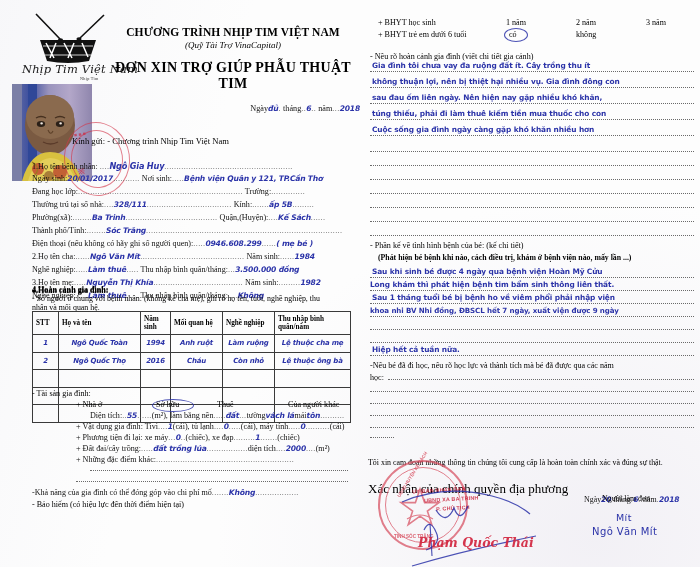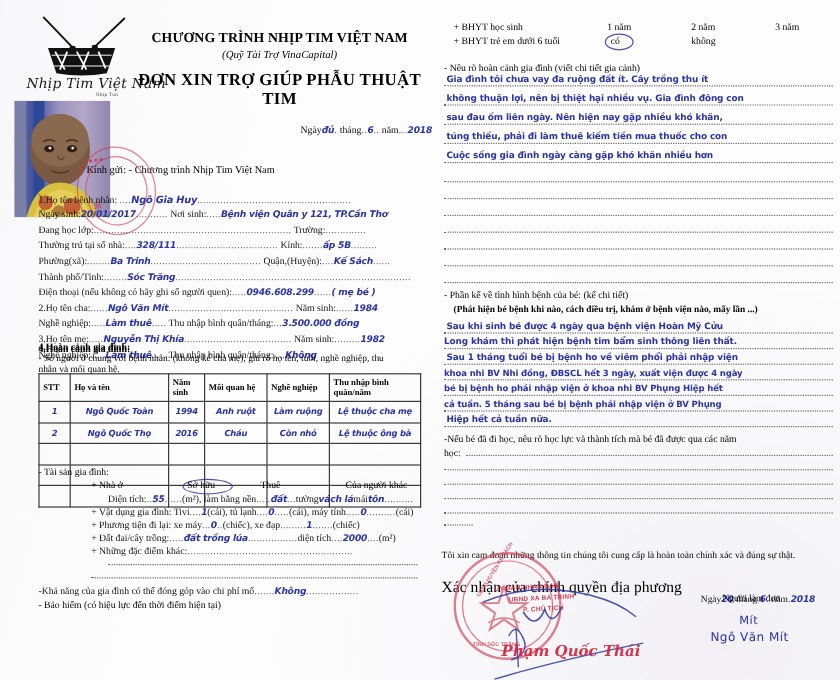--- a/index.html
+++ b/index.html
@@ -352,27 +352,25 @@
     <div class="dotline" style="left:4px;top:277px;width:324px;"></div>
     <div class="hwline" style="left:6px;top:267px;">Sau khi sinh bé được 4 ngày qua bệnh viện Hoàn Mỹ Cửu</div>
 
     <div class="dotline" style="left:4px;top:290px;width:324px;"></div>
     <div class="hwline" style="left:4px;top:280px;">Long khám thì phát hiện bệnh tim bẩm sinh thông liên thất.</div>
 
     <div class="dotline" style="left:4px;top:303px;width:324px;"></div>
     <div class="hwline" style="left:6px;top:293px;">Sau 1 tháng tuổi bé bị bệnh ho về viêm phổi phải nhập viện</div>
 
     <div class="dotline" style="left:4px;top:316px;width:324px;"></div>
-    <div class="hwline" style="left:4px;top:306px;font-size:7.1px;">khoa nhi BV Nhi đồng, ĐBSCL hết 3 ngày, xuất viện được 4 ngày</div>
+    <div class="hwline" style="left:4px;top:306px;font-size:7.1px;">khoa nhi BV Nhi đồng, ĐBSCL hết 7 ngày, xuất viện được 9 ngày</div>
 
     <div class="dotline" style="left:4px;top:329px;width:324px;"></div>
-    <div class="hwline" style="left:4px;top:319px;font-size:7.1px;">bé bị bệnh ho phải nhập viện ở khoa nhi BV Phụng Hiệp hết</div>
 
     <div class="dotline" style="left:4px;top:342px;width:324px;"></div>
-    <div class="hwline" style="left:4px;top:332px;font-size:7.1px;">cả tuần. 5 tháng sau bé bị bệnh phải nhập viện ở BV Phụng</div>
 
     <div class="dotline" style="left:4px;top:355px;width:324px;"></div>
     <div class="hwline" style="left:6px;top:345px;">Hiệp hết cả tuần nữa.</div>
 
     <div class="rrow" style="left:4px;top:361px;width:326px;text-align:justify;white-space:normal;">-Nếu bé đã đi học, nêu rõ học lực và thành tích mà bé đã được qua các năm</div>
     <div class="rrow" style="left:4px;top:373px;">học:</div>
     <div class="dotline" style="left:22px;top:379px;width:306px;"></div>
     <div class="dotline" style="left:4px;top:391px;width:324px;"></div>
     <div class="dotline" style="left:4px;top:403px;width:324px;"></div>
     <div class="dotline" style="left:4px;top:415px;width:324px;"></div>

